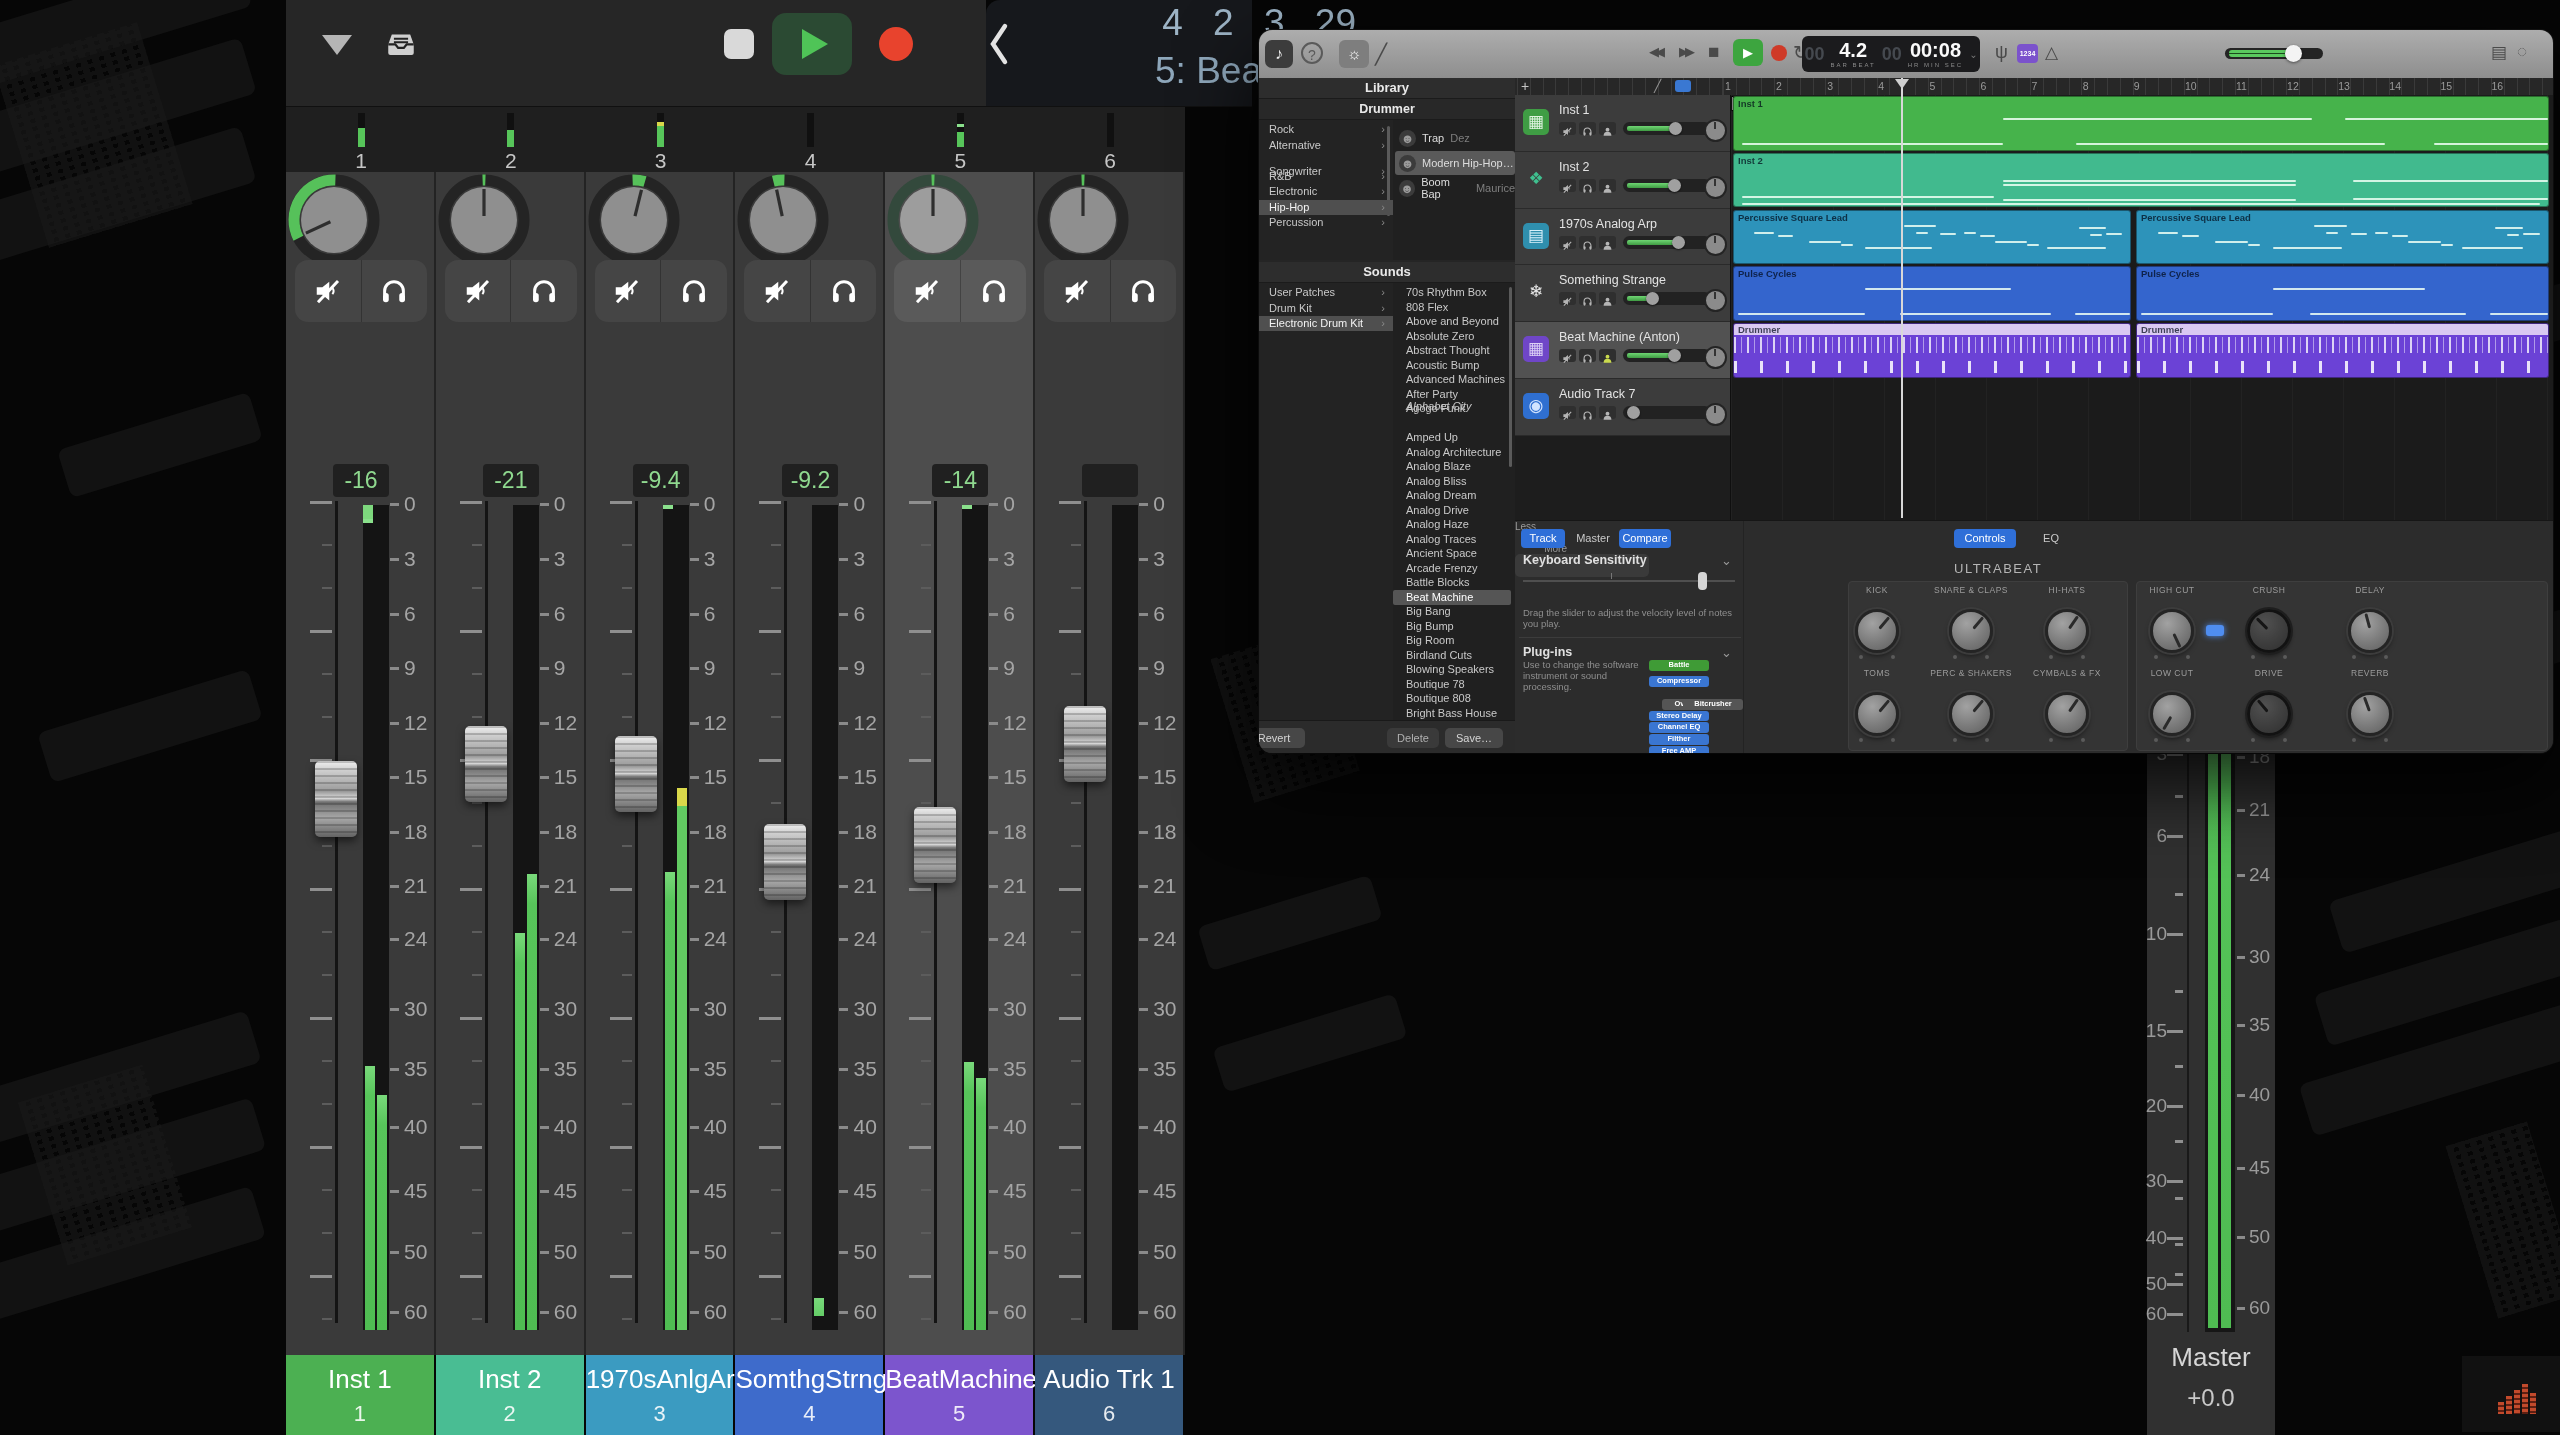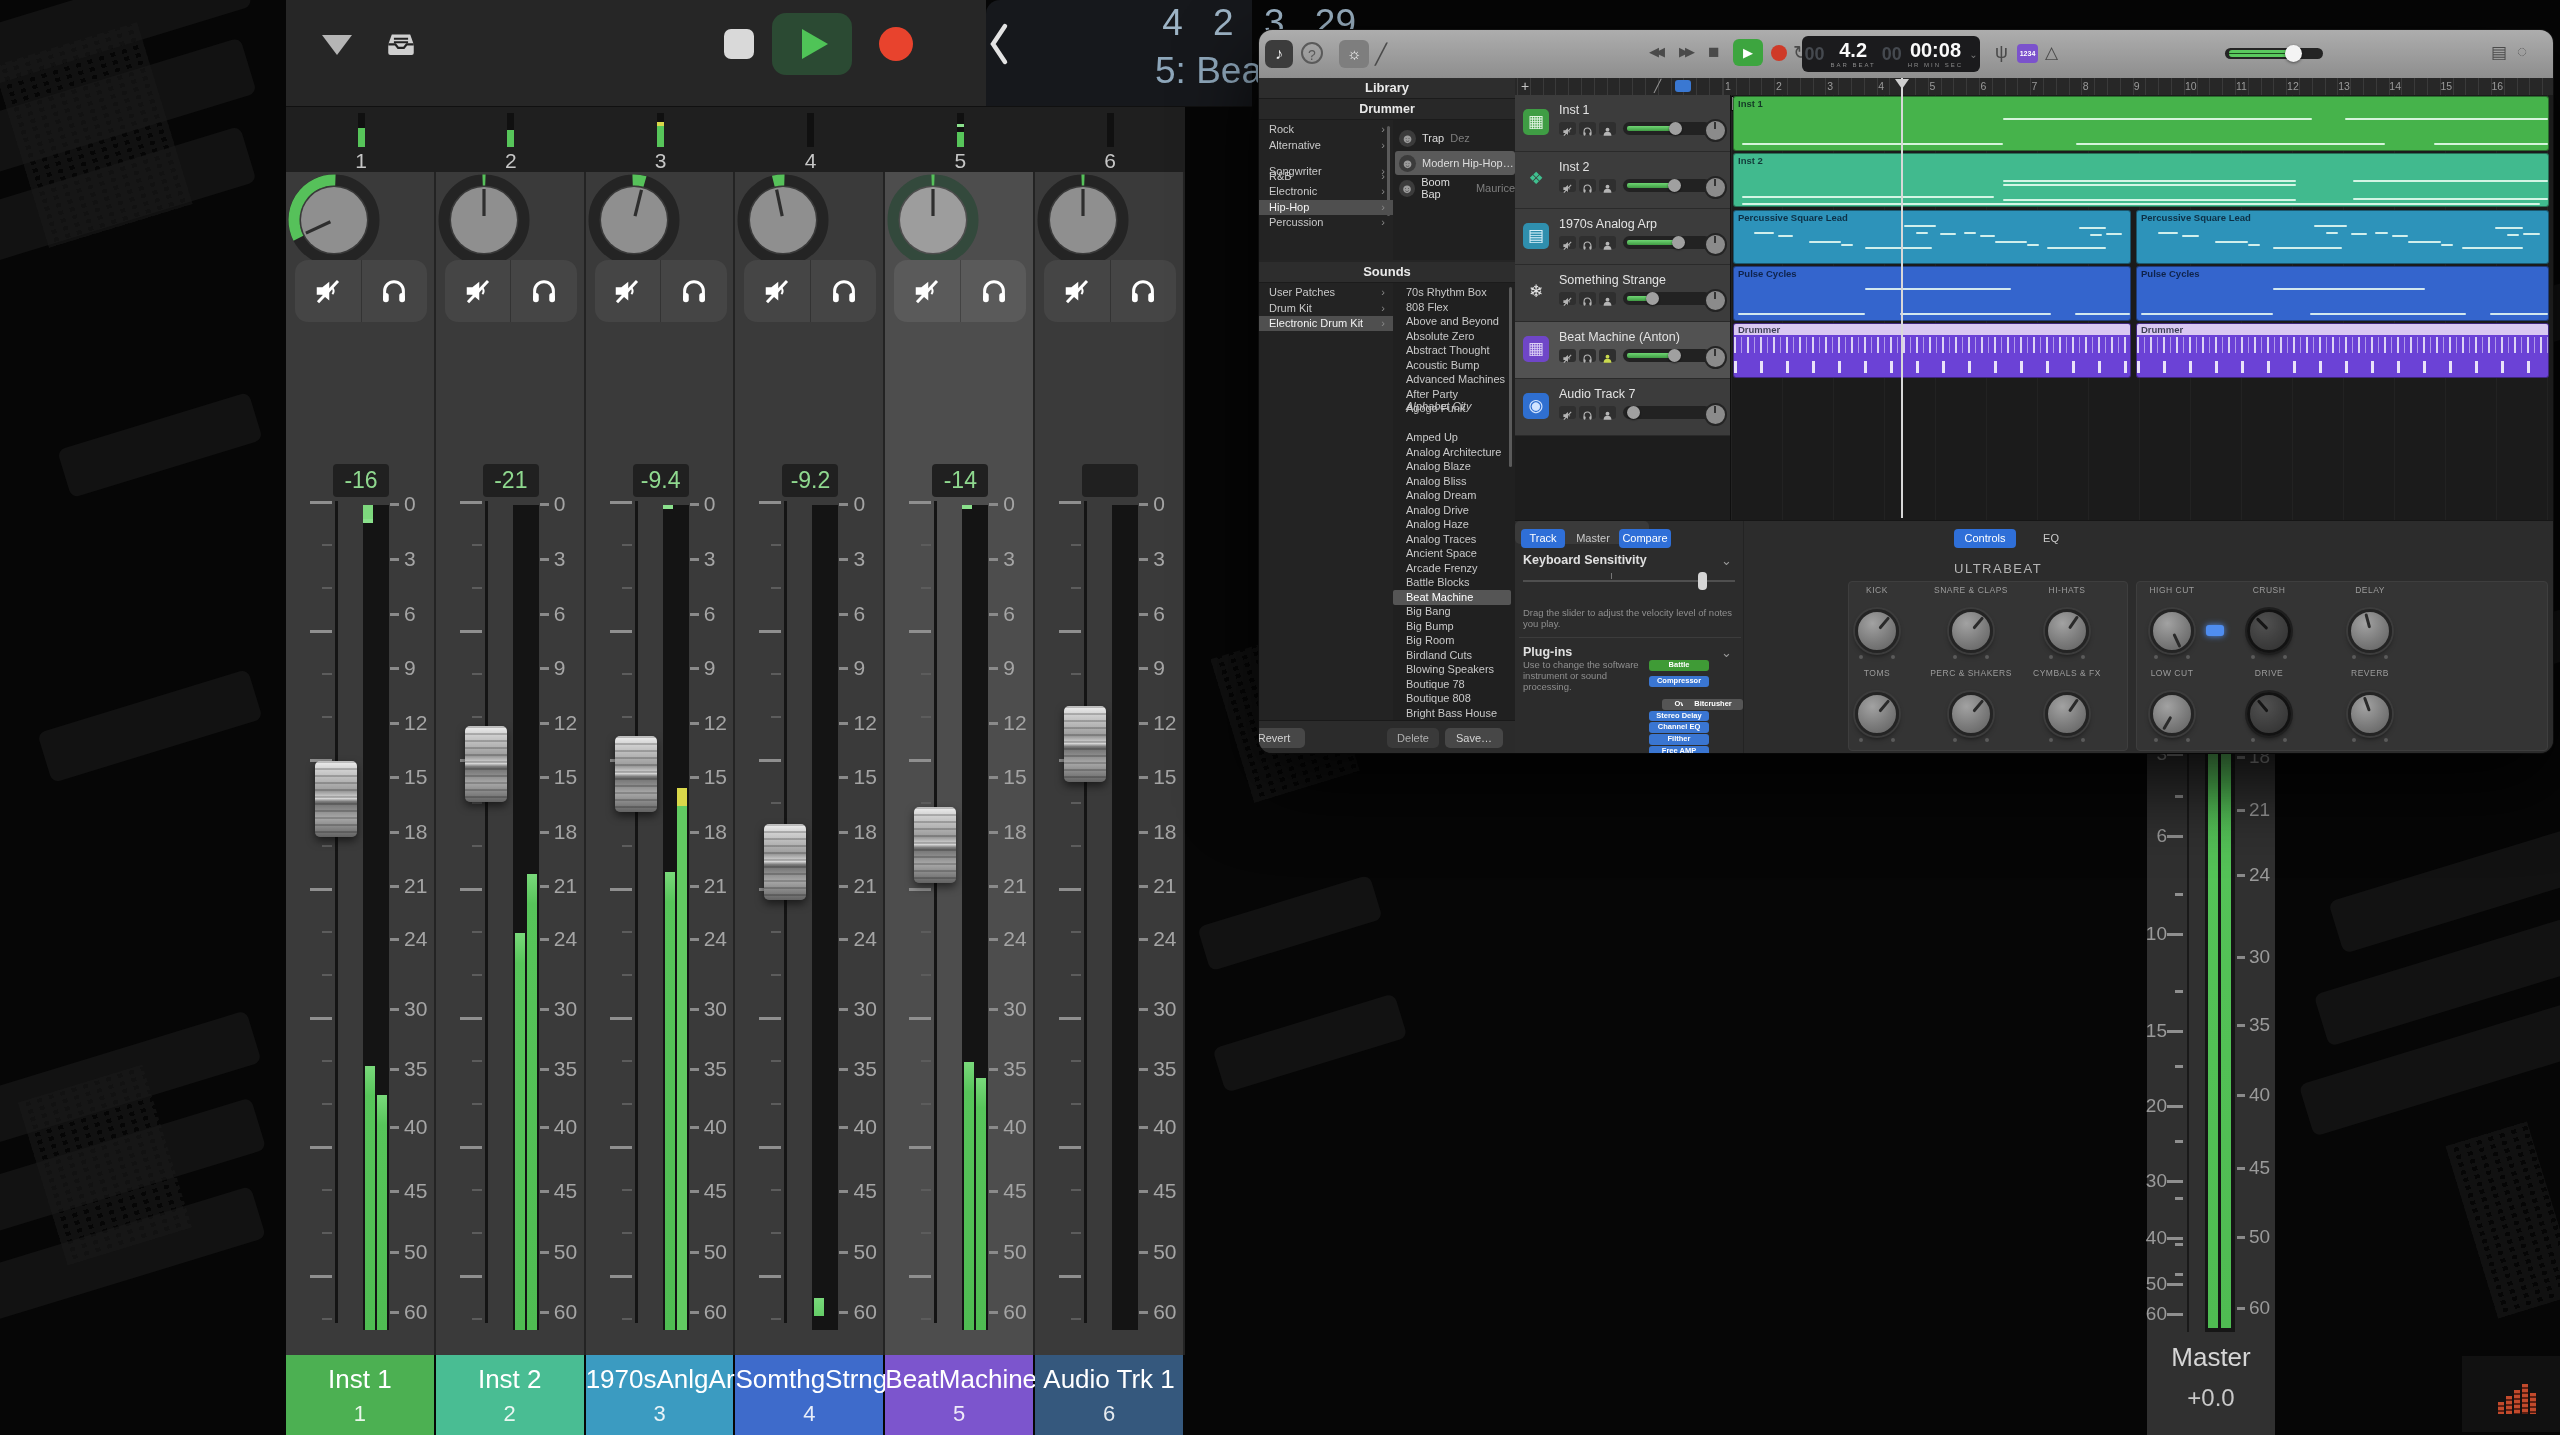--- a/index.html
+++ b/index.html
@@ -1358,20 +1358,25 @@
             <div class="pillbtn" style="left: 6px; top: 8px; width: 44px;">Track</div>
             <div class="tabplain" style="left: 56px; top: 8px; width: 44px;">Master</div>
             <div class="pillbtn" style="left: 104px; top: 8px; width: 52px;">Compare</div>
           </div>
         <div class="insphdr" style="left:8px;top:32px;">Keyboard Sensitivity</div>
         <div class="inspchev" style="left:206px;top:32px;">⌄</div>
         <div class="abs" style="left:8px;top:59px;width:212px;height:2px;background:#4f4f4f;"></div>
         <div class="abs" style="left:96px;top:52px;width:1px;height:6px;background:#777;"></div>
         <div class="abs" style="left:190px;top:52px;width:1px;height:6px;background:#777;"></div>
         <div class="abs" style="left:183px;top:51px;width:9px;height:18px;background:#d5d5d5;border-radius:4px;"></div>
+        <div id="sens-labels">
+            <div style="left: 8px; top: 68px; width: 52px; text-align: left; font-size: 10px; color: rgb(154, 154, 154);">Less</div>
+            <div style="left: 82px; top: 68px; width: 52px; text-align: center; font-size: 10px; color: rgb(154, 154, 154);">Neutral</div>
+            <div style="left: 168px; top: 68px; width: 52px; text-align: right; font-size: 10px; color: rgb(154, 154, 154);">More</div>
+          </div>
         <div class="helptxt" style="left:8px;top:86px;width:218px;">Drag the slider to adjust the velocity level of notes you play.</div>
         <div class="abs" style="left:4px;top:116px;width:222px;height:1px;background:#3c3c3c;"></div>
         <div class="insphdr" style="left:8px;top:124px;">Plug-ins</div>
         <div class="inspchev" style="left:206px;top:124px;">⌄</div>
         <div class="helptxt" style="left:8px;top:138px;width:122px;">Use to change the software instrument or sound processing.</div>
         <div id="plugin-chips">
             <div class="chip green" style="top: 139px;">Battle</div>
             <div class="chip blue" style="top: 155px;">Compressor</div>
             <div class="chip gray" style="top: 178px; margin-left: 13px;">Overdrive</div>
             <div class="chip gray" style="top: 178.2px; margin-left: 34px;">Bitcrusher</div>

